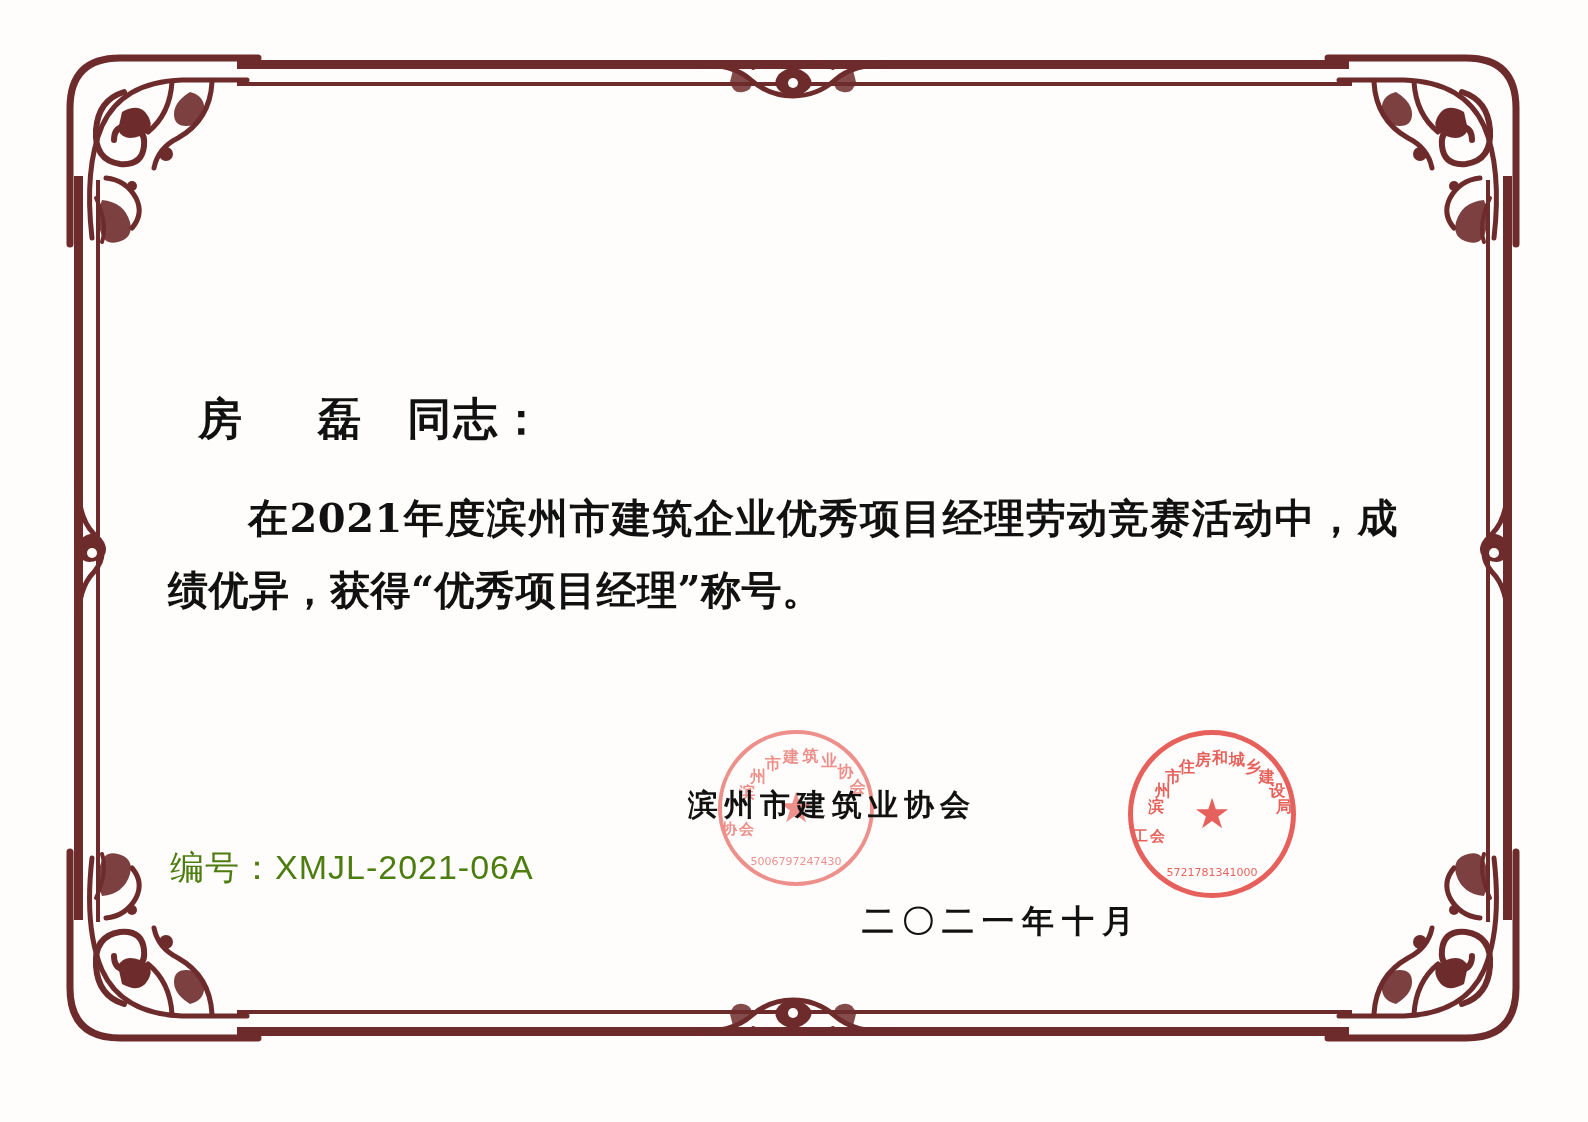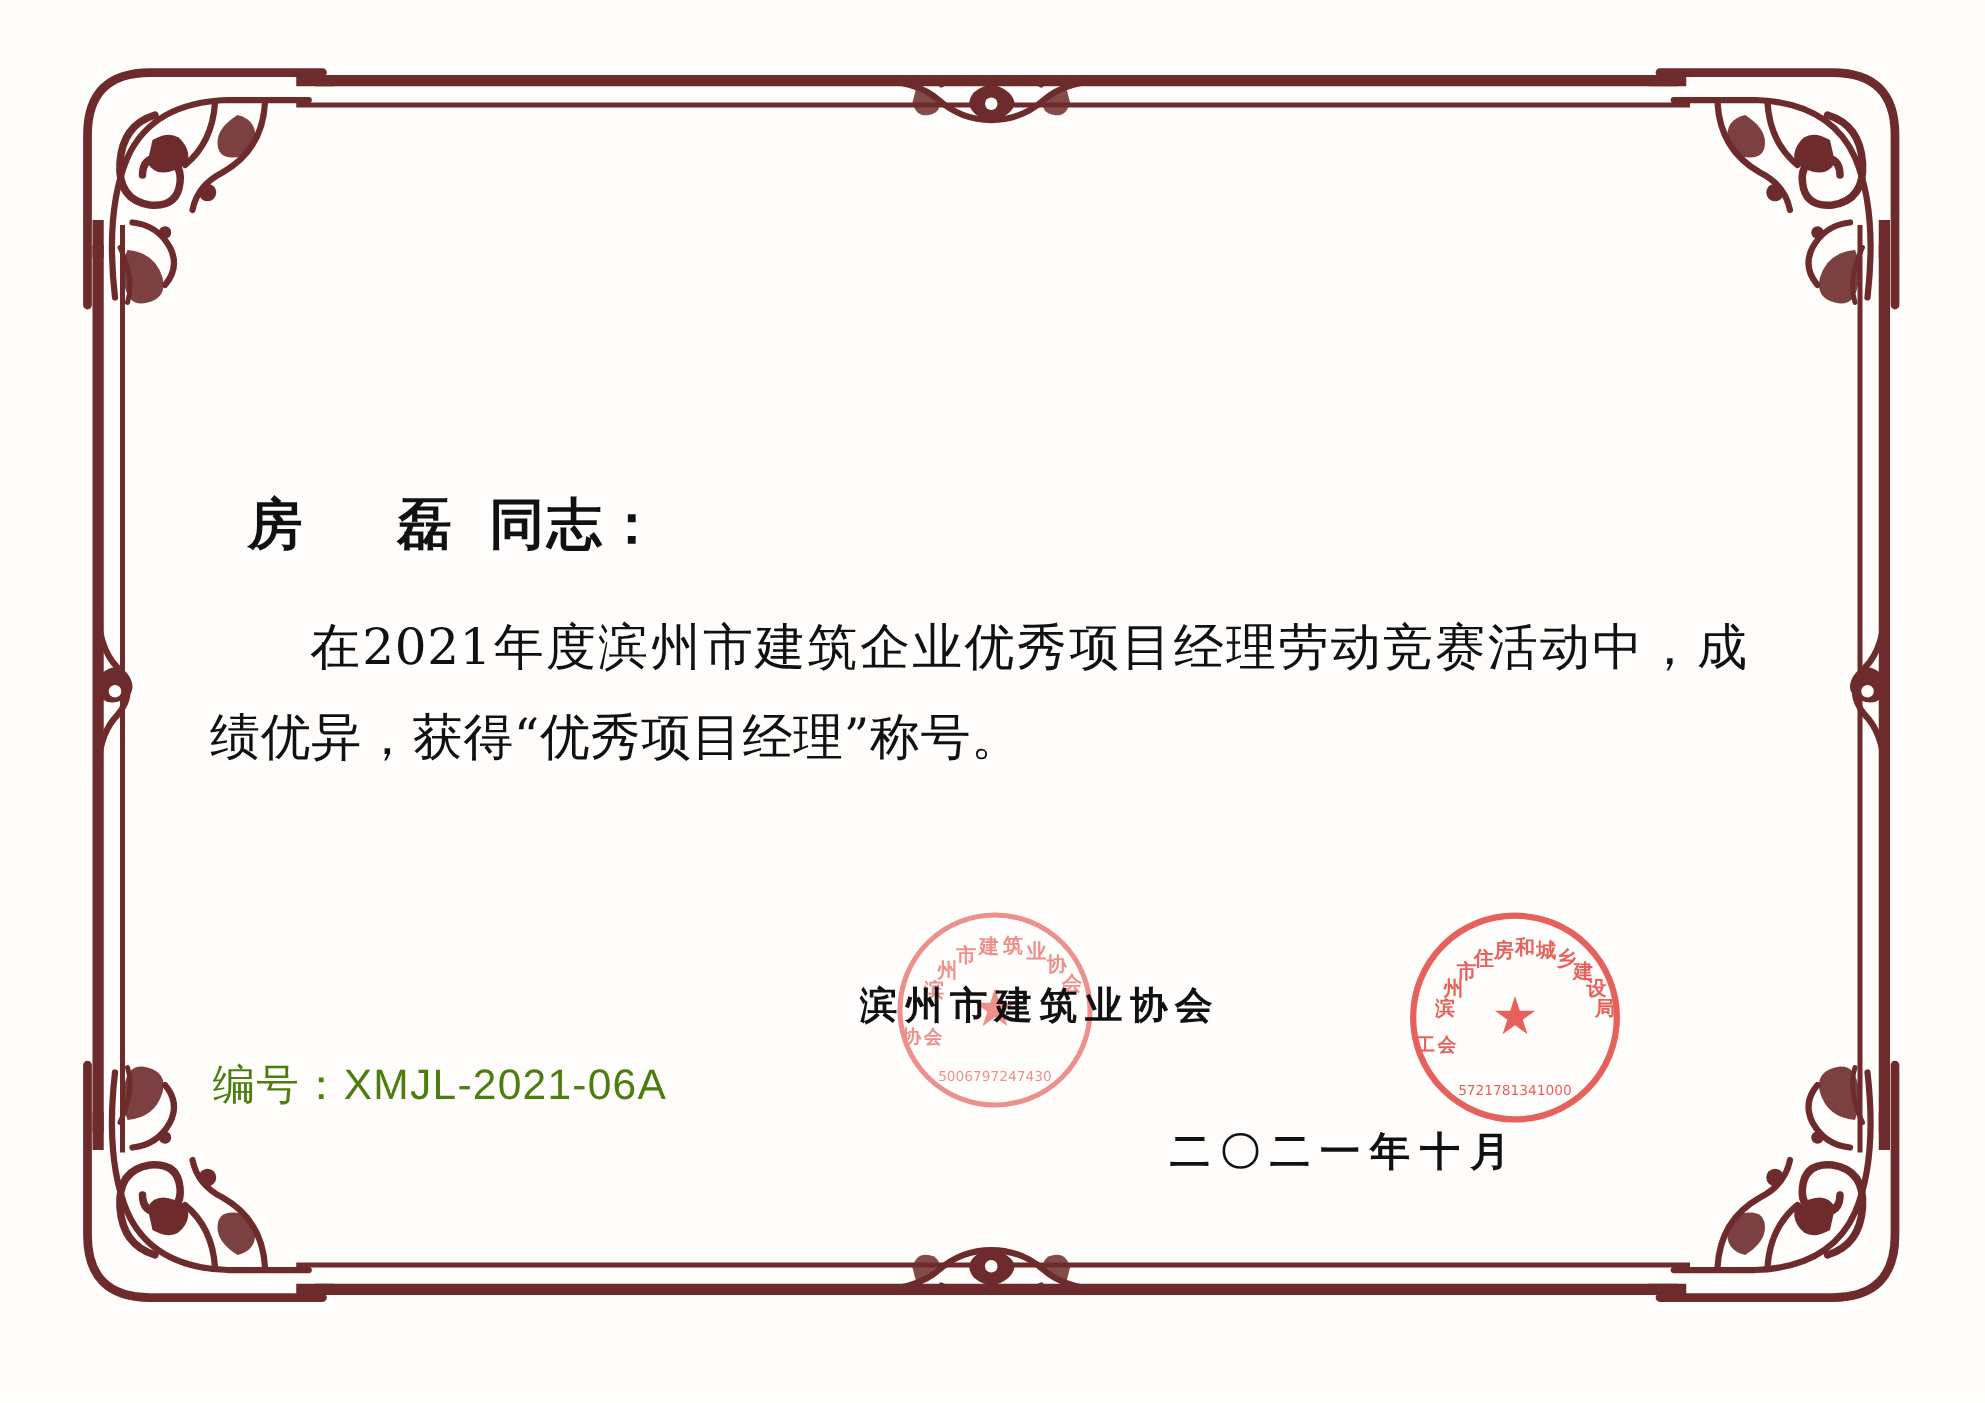--- a/index.html
+++ b/index.html
@@ -90,32 +90,33 @@
     top: 390px;
     font-size: 44px;
     font-weight: bold;
     color: #111;
     font-family: "DejaVu Serif", "Liberation Serif", serif;
     letter-spacing: 2px;
     white-space: nowrap;
   }
   .recipient-name {
     letter-spacing: 30px;
+    margin-right: 16px;
   }
 
   .body-text {
     position: absolute;
     left: 168px;
     top: 482px;
     width: 1230px;
     font-size: 40px;
     line-height: 72px;
     color: #111;
     font-family: "DejaVu Serif", "Liberation Serif", serif;
-    font-weight: normal;
+    font-weight: bold;
     letter-spacing: 0.5px;
     text-align: justify;
   }
   .body-text p { margin: 0; }
   .indent2 { text-indent: 80px; }
 
   .serial {
     position: absolute;
     left: 170px;
     top: 845px;
@@ -135,21 +136,21 @@
     letter-spacing: 6px;
     line-height: 42px;
     text-align: center;
     white-space: nowrap;
   }
   .issuer-1 { left: 650px; top: 784px; margin-left: 38px; }
   .issuer-2 { left: 1035px; top: 784px; }
 
   .date {
     position: absolute;
-    left: 936px;
+    left: 862px;
     top: 900px;
     font-size: 32px;
     font-weight: bold;
     color: #111;
     font-family: "DejaVu Serif", "Liberation Serif", serif;
     letter-spacing: 8px;
     white-space: nowrap;
   }
 
   

